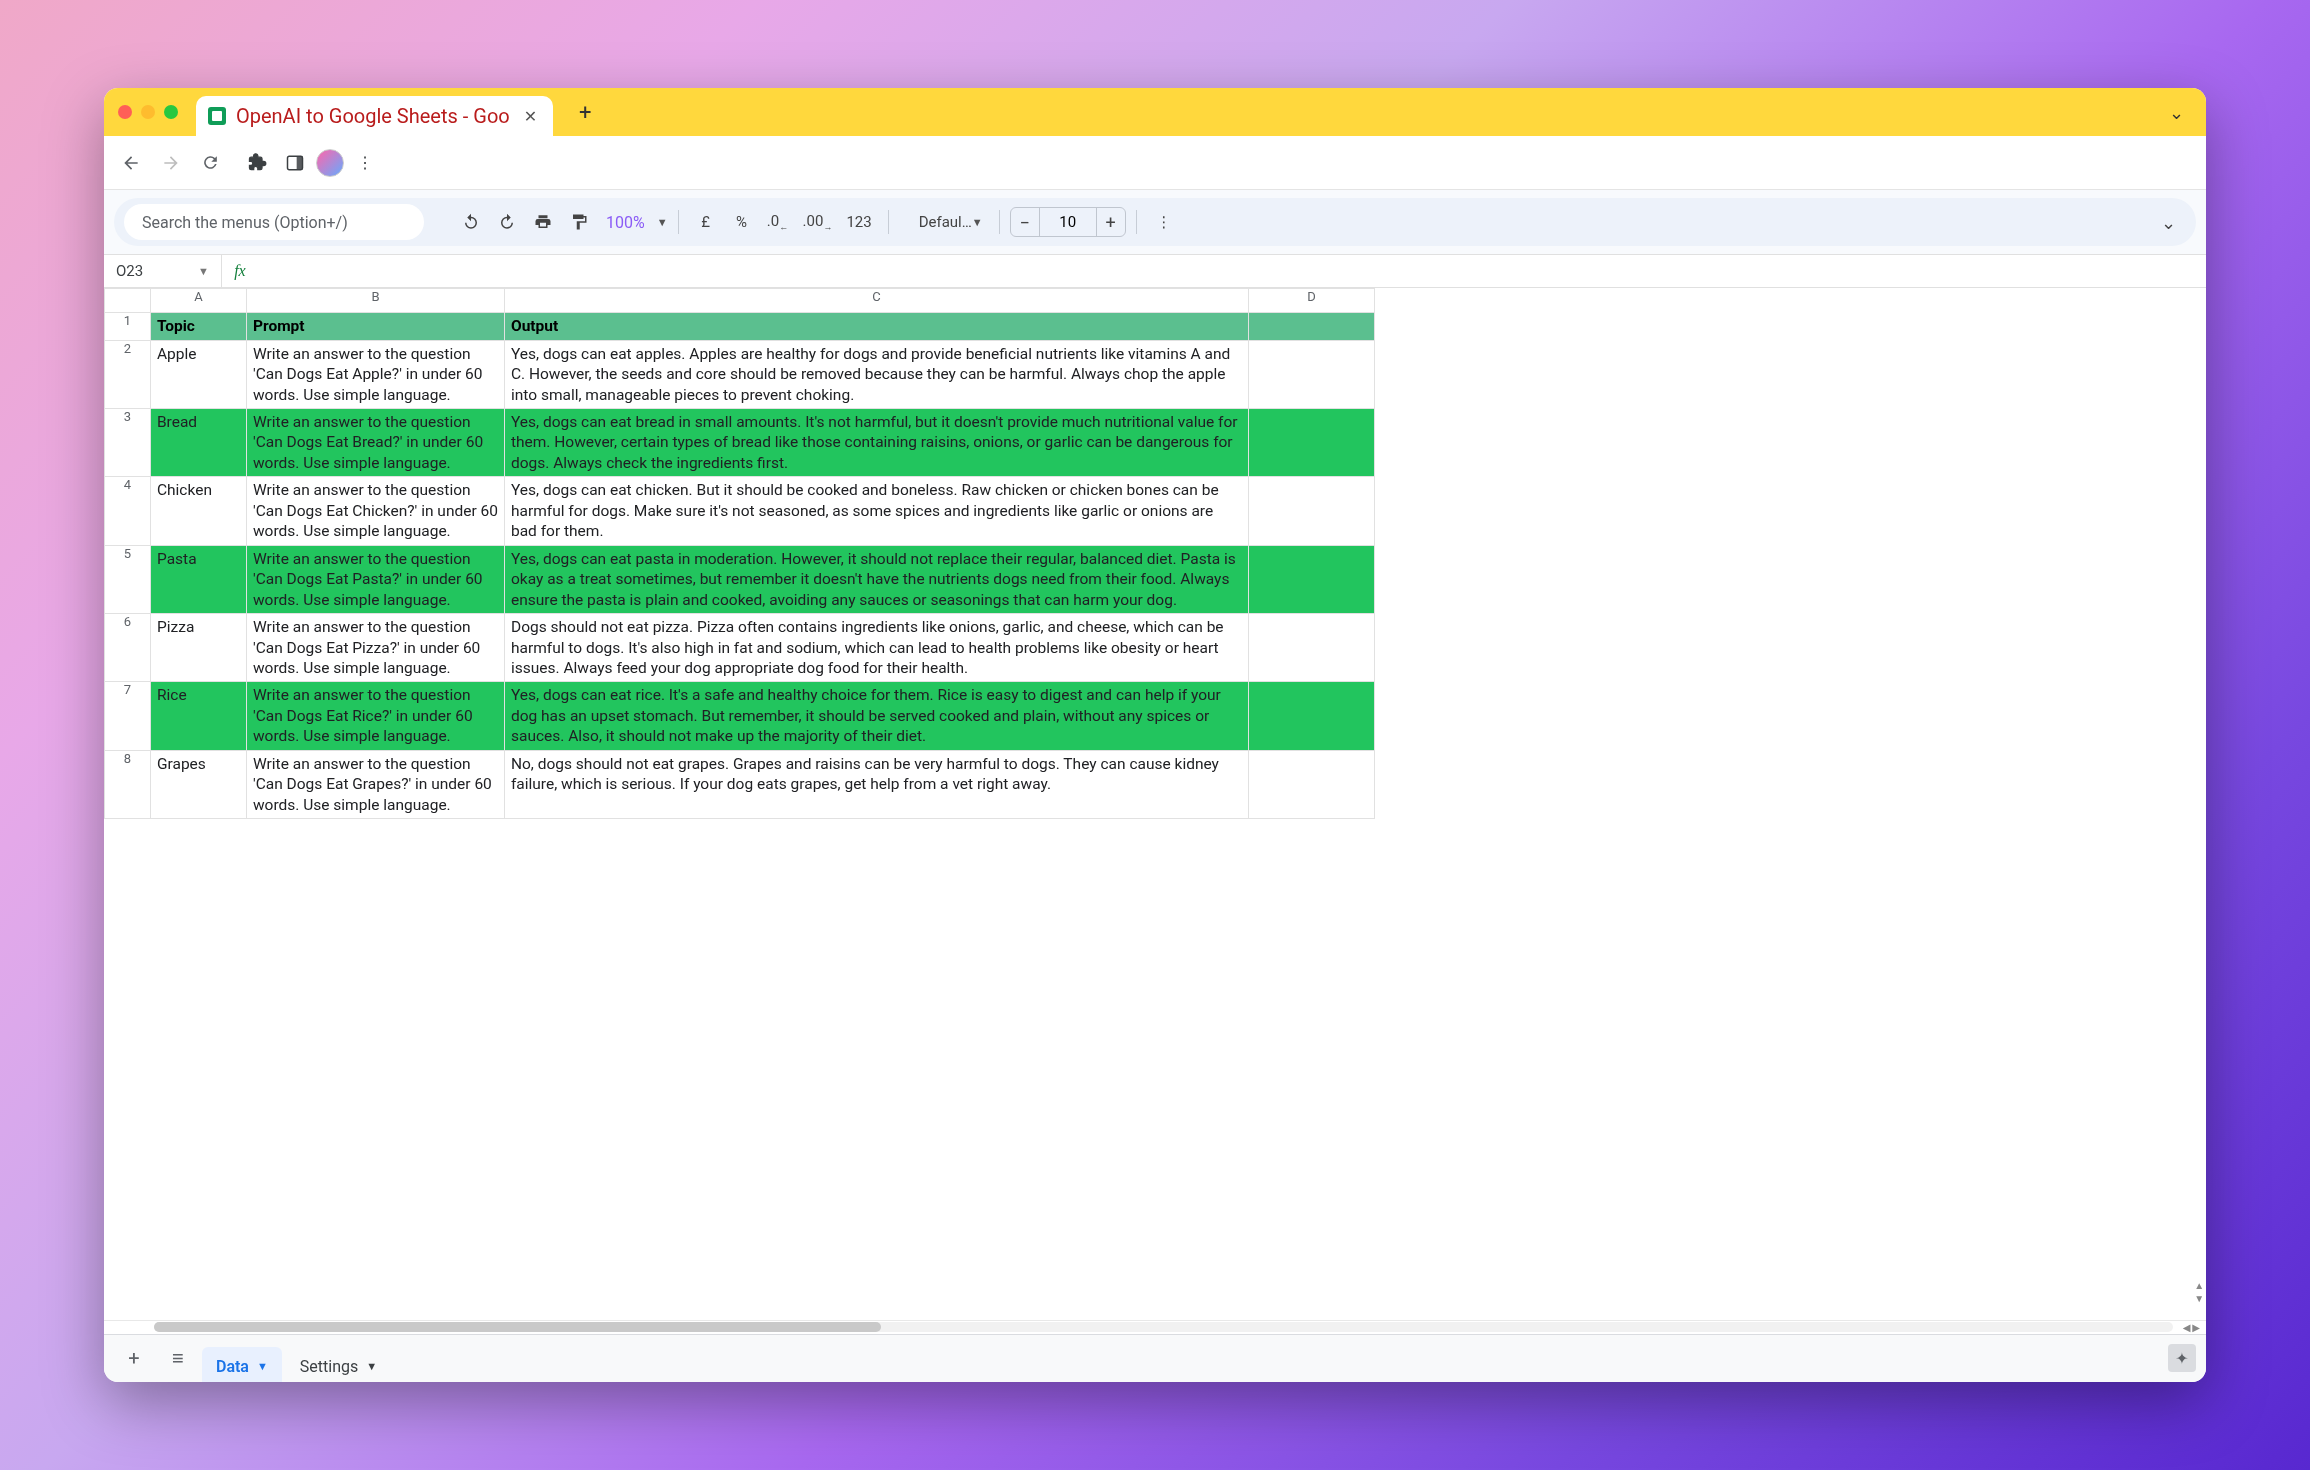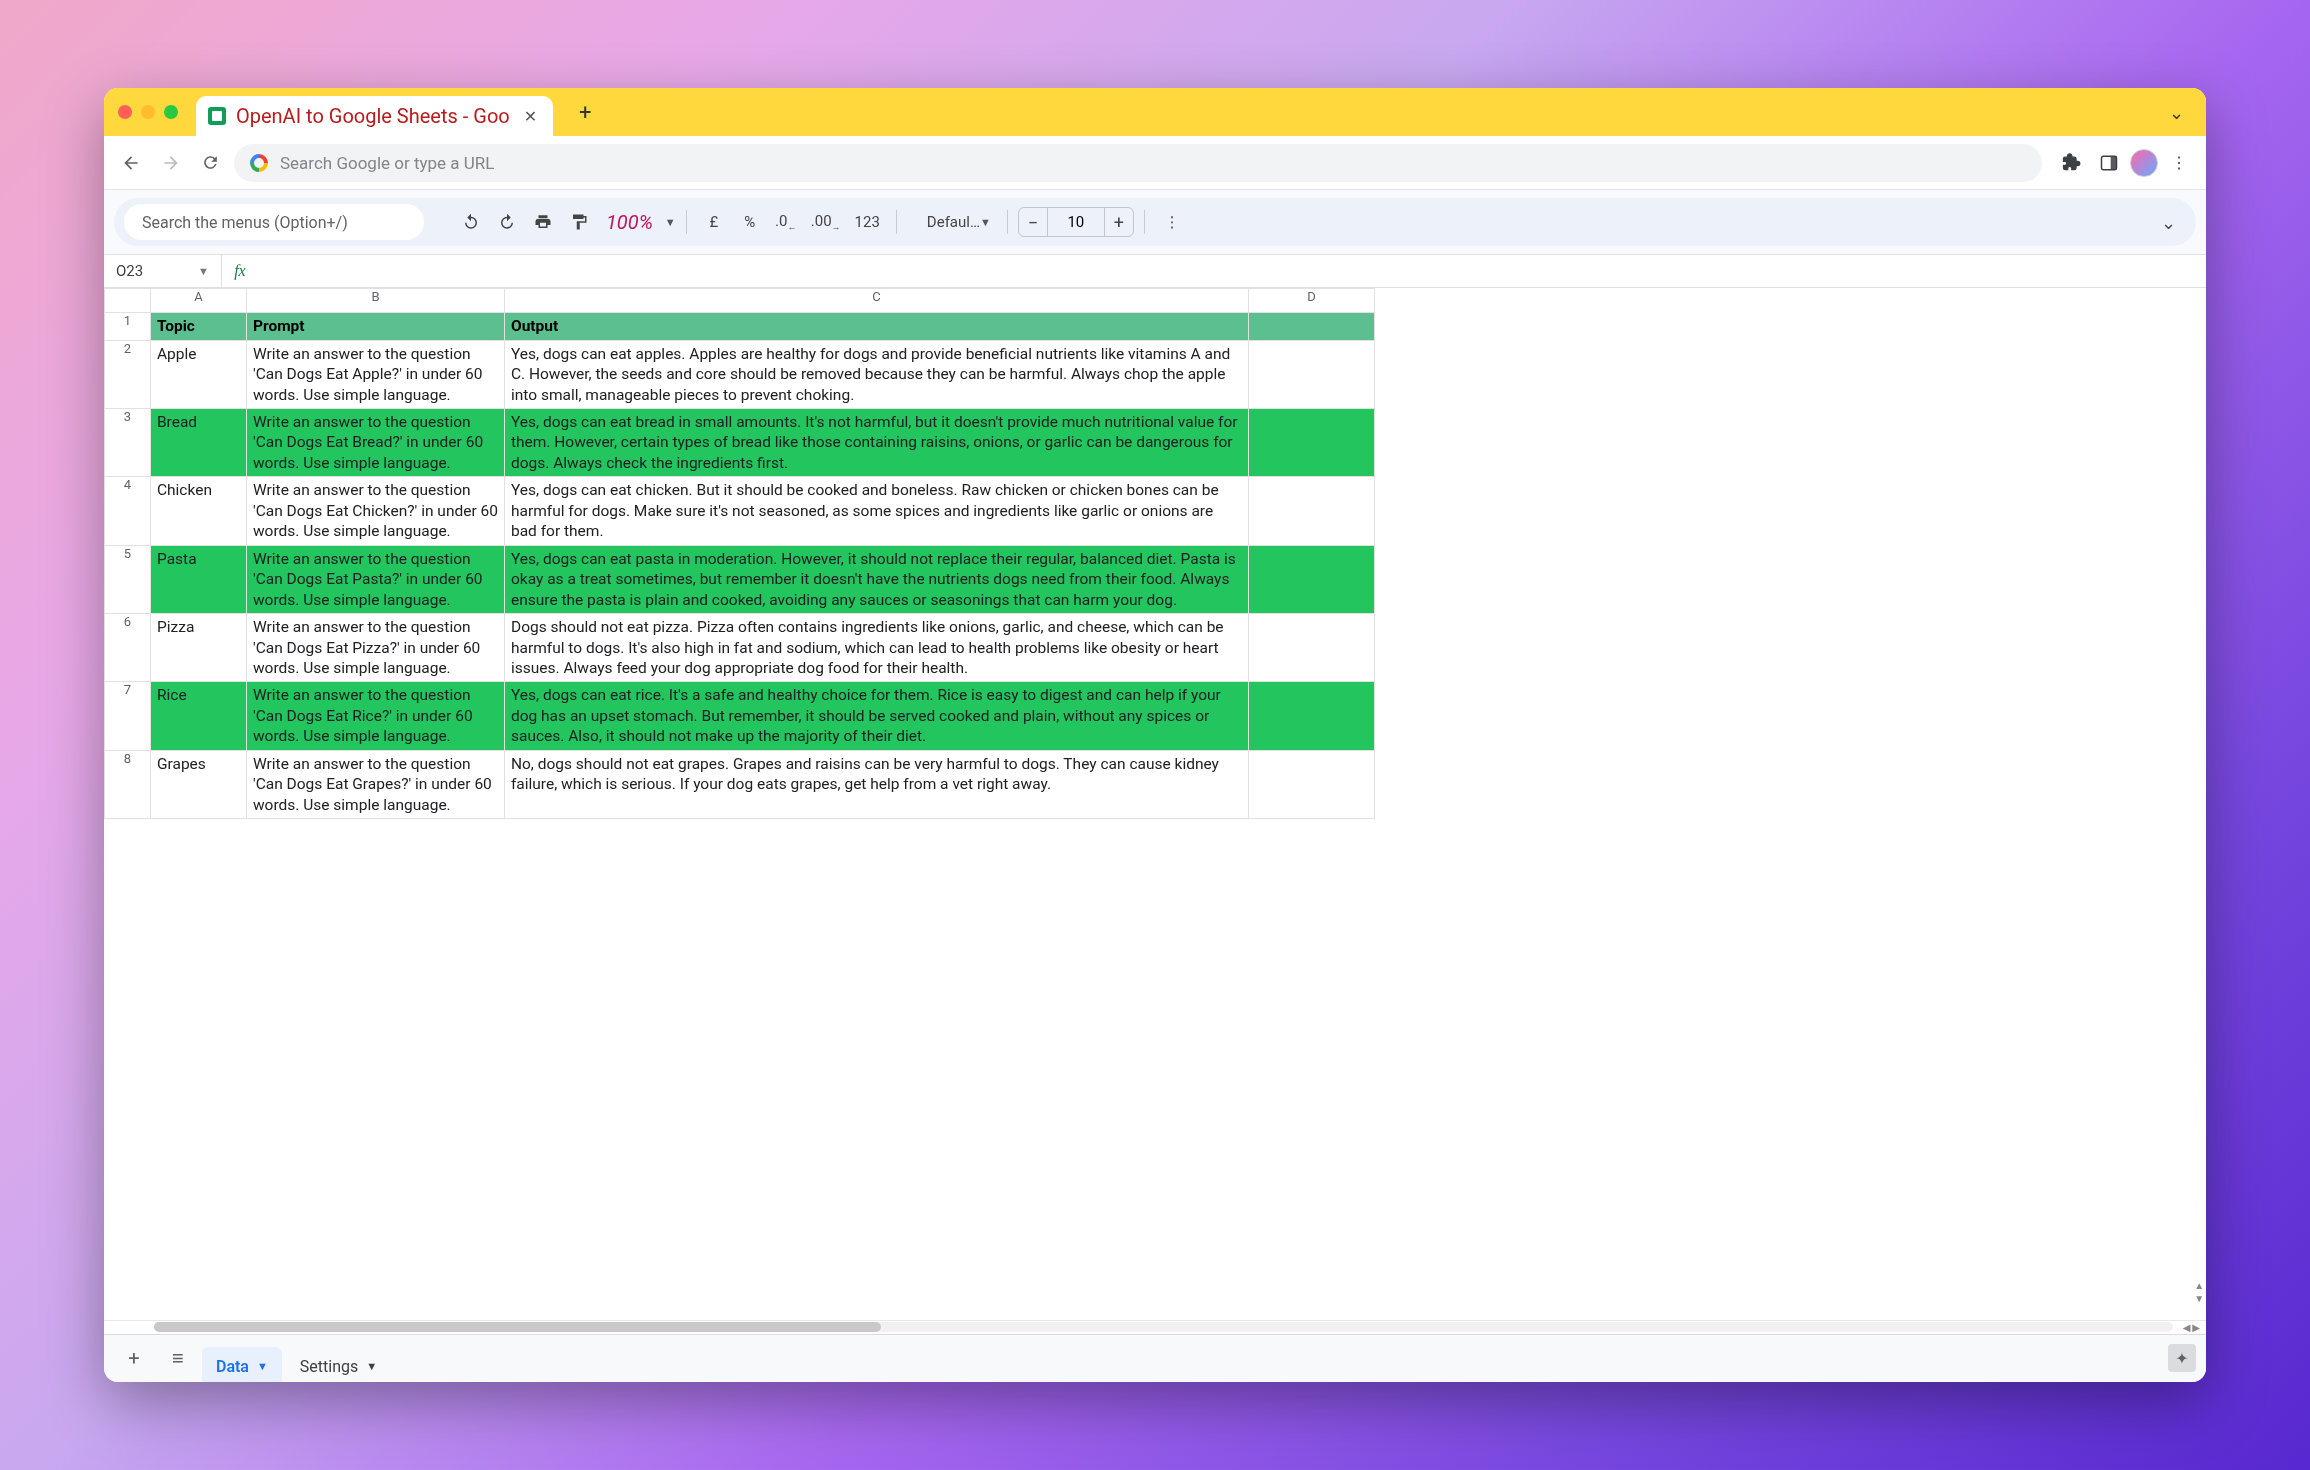--- a/index.html
+++ b/index.html
@@ -96,21 +96,21 @@
   .menu-search {
     background:#fff; border-radius:22px; height:36px; min-width:300px;
     display:flex; align-items:center; padding:0 18px; color:#5f6368; font-size:16px;
     margin-right:28px;
   }
   .tb-btn {
     min-width:34px; height:34px; display:flex; align-items:center; justify-content:center;
     color:#444; font-size:15px; cursor:pointer; border-radius:6px; padding:0 6px;
   }
   .tb-sep { width:1px; height:24px; background:#c7cdd6; margin:0 8px; }
-  .tb-text { font-size:20px; color:#be185d; padding:0 8px;font-style:italic; }
+  .tb-text { font-size:16px; color:#8b5cf6; padding:0 8px; }
   .tb-zoom { display:flex; align-items:center; gap:4px; }
   .fontbox {
     display:flex; align-items:center; border:1px solid #c0c6cf; border-radius:6px; height:30px;
   }
   .fontbox .pm { width:28px; text-align:center; font-size:18px; color:#444; cursor:pointer; }
   .fontbox .val { width:58px; text-align:center; font-size:15px; border-left:1px solid #c0c6cf; border-right:1px solid #c0c6cf; height:100%; display:flex; align-items:center; justify-content:center; }
   .tb-spacer { flex:1; }
   .tb-expand { font-size:18px; color:#444; padding:0 10px; cursor:pointer; }
   
   .formula-row {
@@ -202,24 +202,20 @@
     </div>
     <div class="nav-icon disabled">
       <svg width="20" height="20" viewBox="0 0 24 24">
           <path fill="currentColor" d="M4 13h12.2l-5.6 5.6L12 20l8-8-8-8-1.4 1.4L16.2 11H4z"></path>
         </svg>
     </div>
     <div class="nav-icon">
       <svg width="19" height="19" viewBox="0 0 24 24">
           <path fill="currentColor" d="M17.65 6.35A8 8 0 1 0 19.73 14h-2.08A6 6 0 1 1 16.24 7.76L13 11h7V4z"></path>
         </svg>
-    </div>
-    <div class="omnibox">
-      <span class="g-icon"></span>
-      <span>Search Google or type a URL</span>
     </div>
     <div class="right-icons">
       <div class="ext-icon">
         <svg width="20" height="20" viewBox="0 0 24 24">
             <path fill="currentColor" d="M20 10h-2V7a2 2 0 0 0-2-2h-3V3.5a2.5 2.5 0 1 0-5 0V5H5a2 2 0 0 0-2 2v3h1.5a2.5 2.5 0 1 1 0 5H3v3a2 2 0 0 0 2 2h3v-1.5a2.5 2.5 0 1 1 5 0V20h3a2 2 0 0 0 2-2v-3h2a2 2 0 0 0 0-5z" stroke="currentColor" stroke-width="1.6"></path>
           </svg>
       </div>
       <div class="panel-icon">
         <svg width="20" height="20" viewBox="0 0 24 24">
             <rect x="3" y="4" width="18" height="16" rx="2" fill="none" stroke="currentColor" stroke-width="1.8"></rect>

